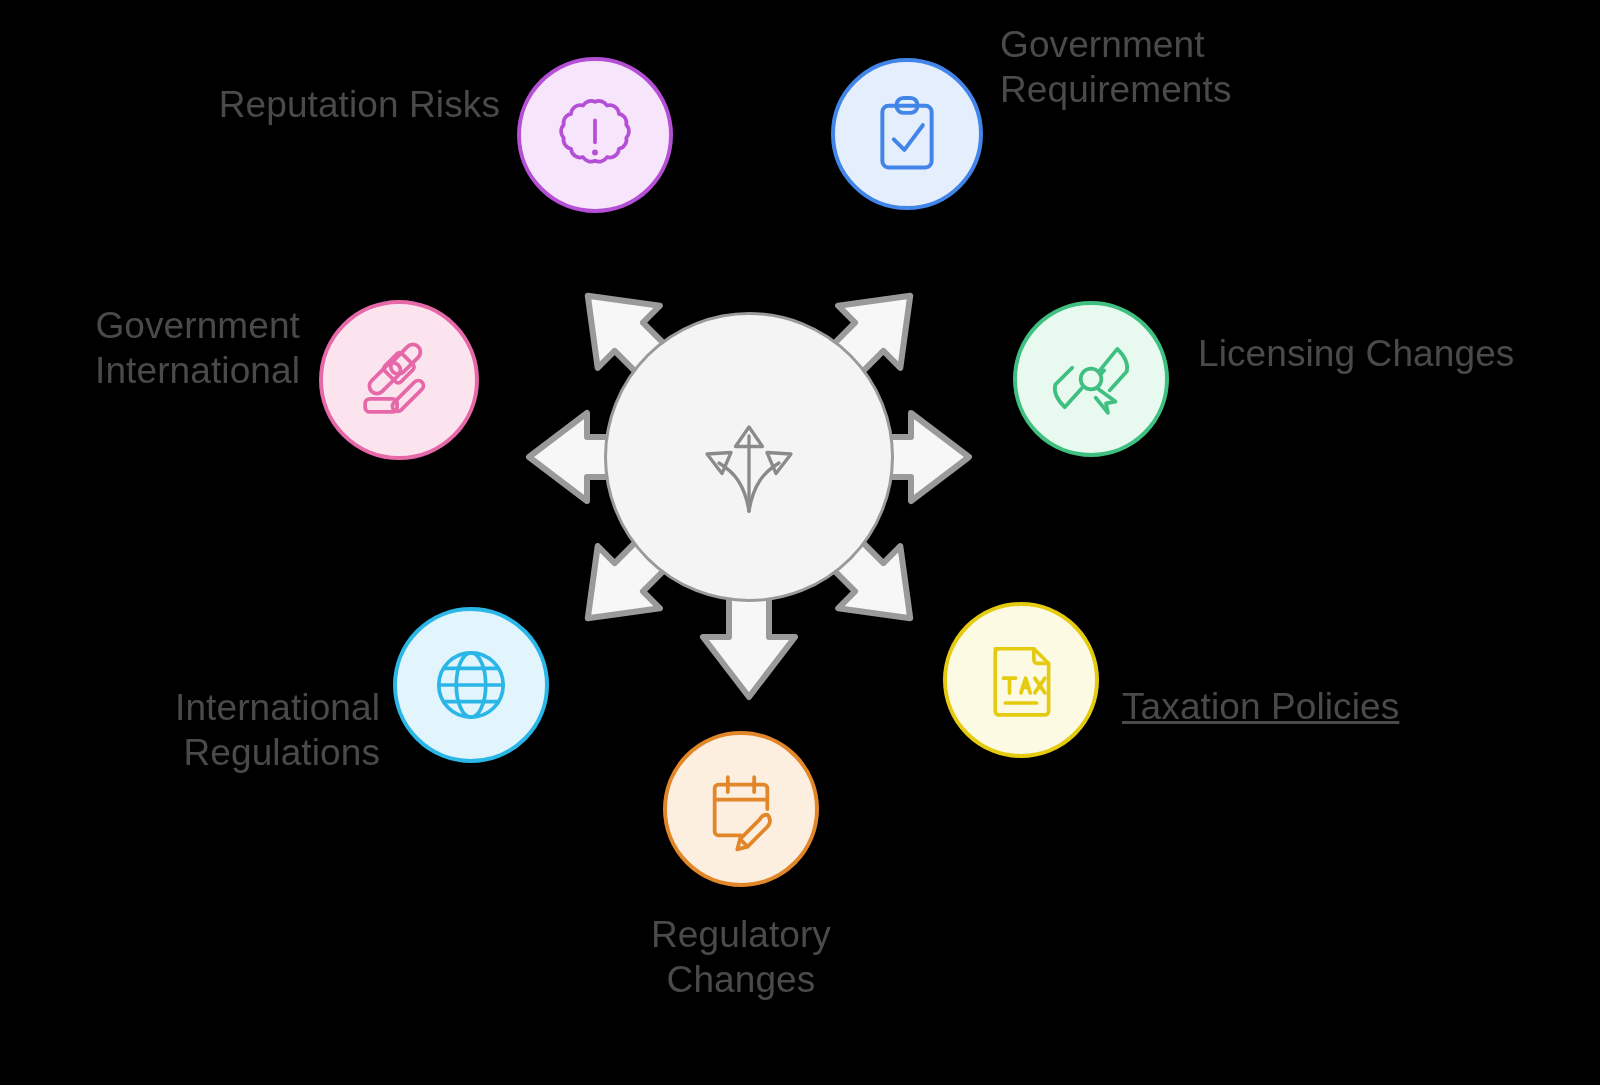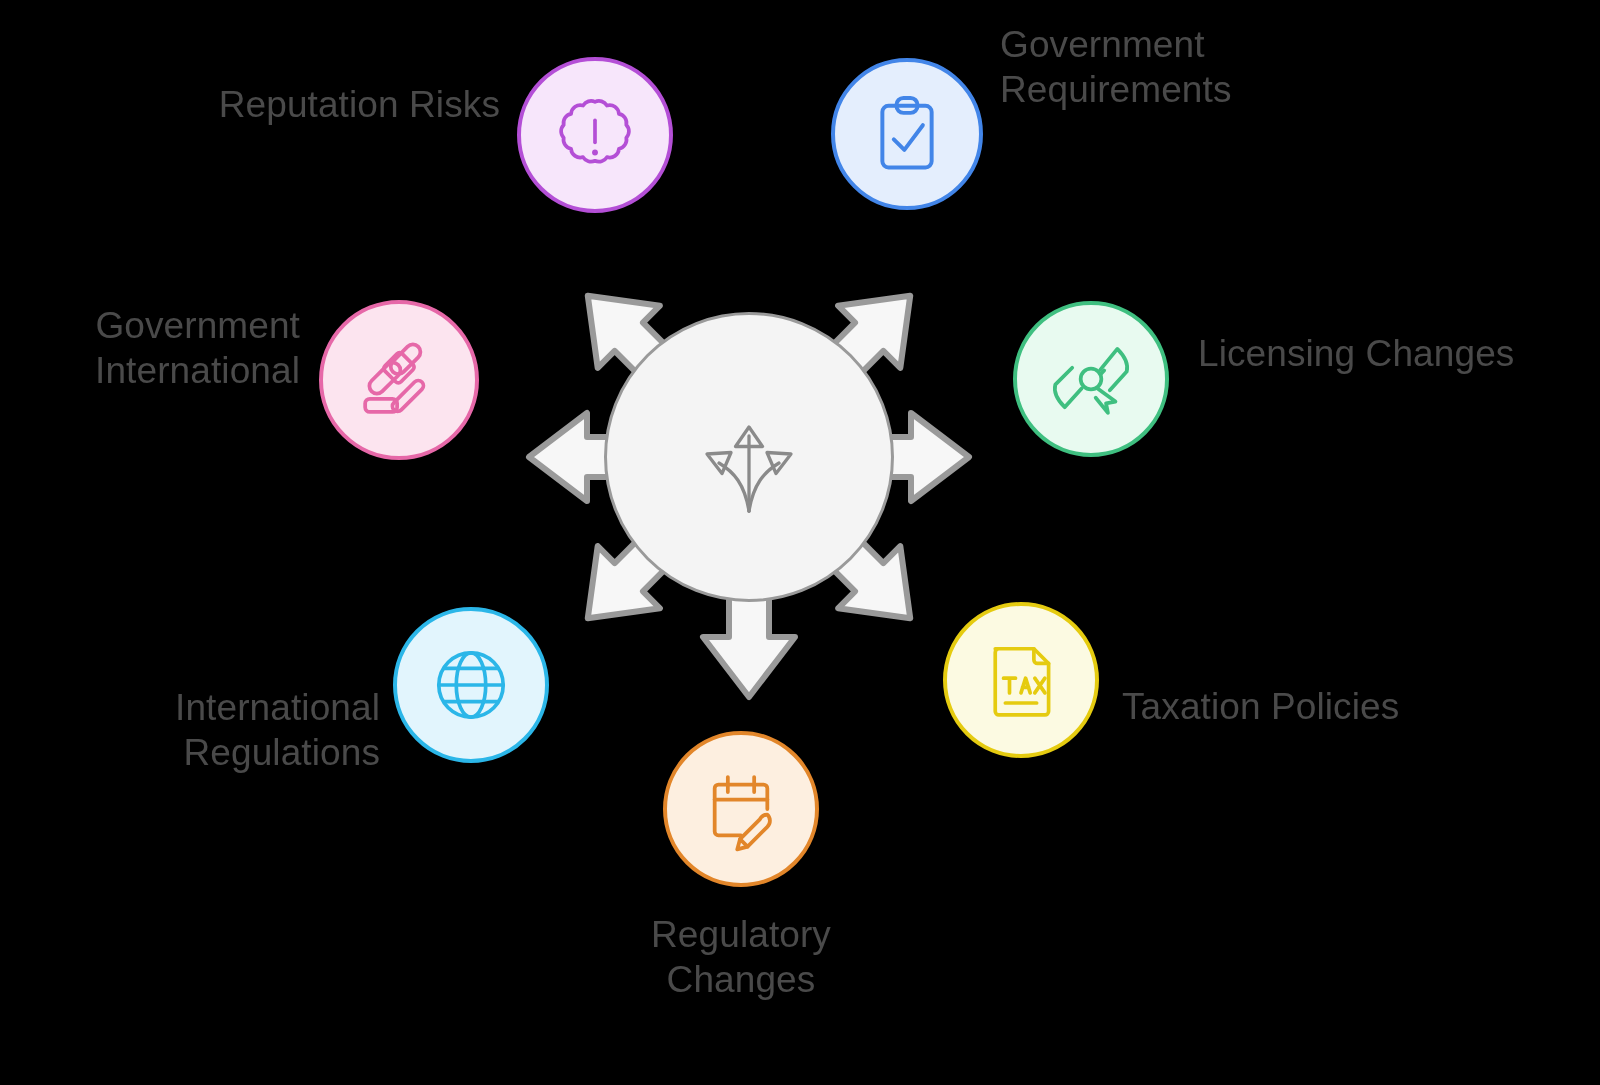--- a/index.html
+++ b/index.html
@@ -154,21 +154,21 @@
       <svg width="92" height="92" viewBox="0 0 100 100" fill="none" stroke="#e5cb10" stroke-width="4" stroke-linecap="round" stroke-linejoin="round">
         <path d="M22 16 h42 l16 16 v52 a4 4 0 0 1 -4 4 h-50 a4 4 0 0 1 -4 -4 v-64 a4 4 0 0 1 4 -4 Z"></path>
         <path d="M64 16 v12 a4 4 0 0 0 4 4 h12"></path>
         <path d="M31 48 h13 M37.5 48 v16"></path>
         <path d="M50 64 l5 -16 l5 16 M51.6 58 h6.8"></path>
         <path d="M65 48 l11 16 M76 48 l-11 16"></path>
         <path d="M33 75 h34"></path>
       </svg>
     </span>
   </div>
-  <div class="label right" style="left:1122px; top:684px; width:400px;">Taxation Policies</div>
+  <div class="label right" style="left:1122px; top:684px; width:400px;text-decoration:underline;">Taxation Policies</div>
 
   <div class="node" style="left:663px; top:731px; width:156px; height:156px; background:#fdefe0; border:4px solid #e2862a;">
     <span>
       <svg width="94" height="94" viewBox="0 0 100 100" fill="none" stroke="#e2862a" stroke-width="4" stroke-linecap="round" stroke-linejoin="round">
         <path d="M78 50 v-22 a4 4 0 0 0 -4 -4 h-48 a4 4 0 0 0 -4 4 v46 a4 4 0 0 0 4 4 h24"></path>
         <path d="M22 40 h56"></path>
         <path d="M36 16 v16 M64 16 v16"></path>
         <path d="M78 56 a9 9 0 0 1 0 13 L57 90 l-11 3 l3 -11 l21 -21 a9 9 0 0 1 8 -5 Z"></path>
         <path d="M49 82 l8 8"></path>
       </svg>

